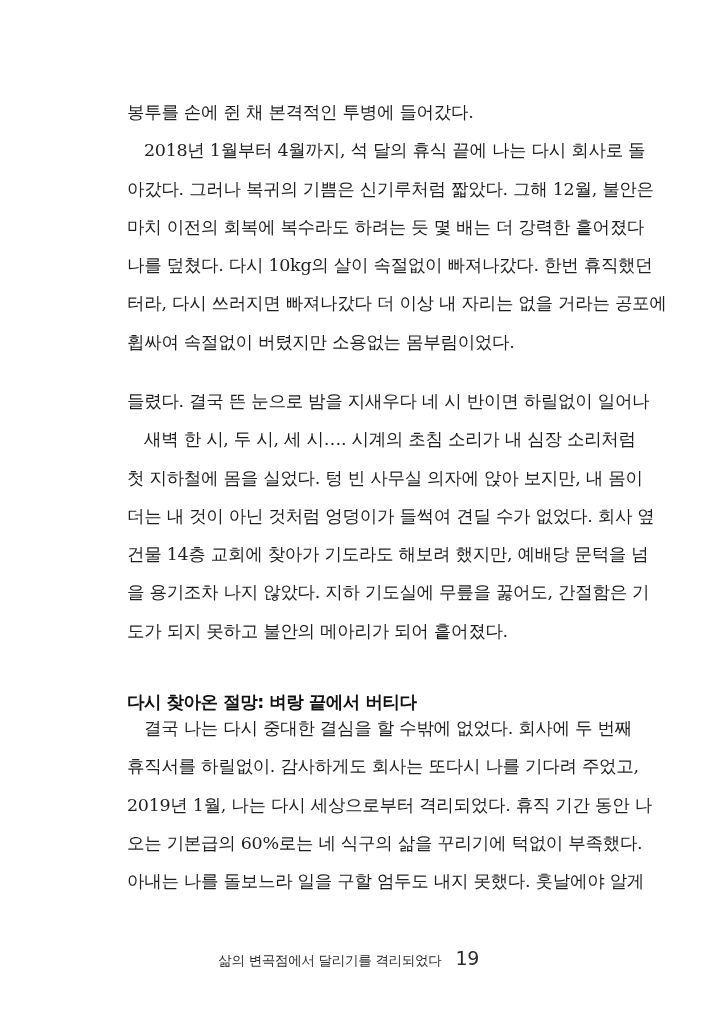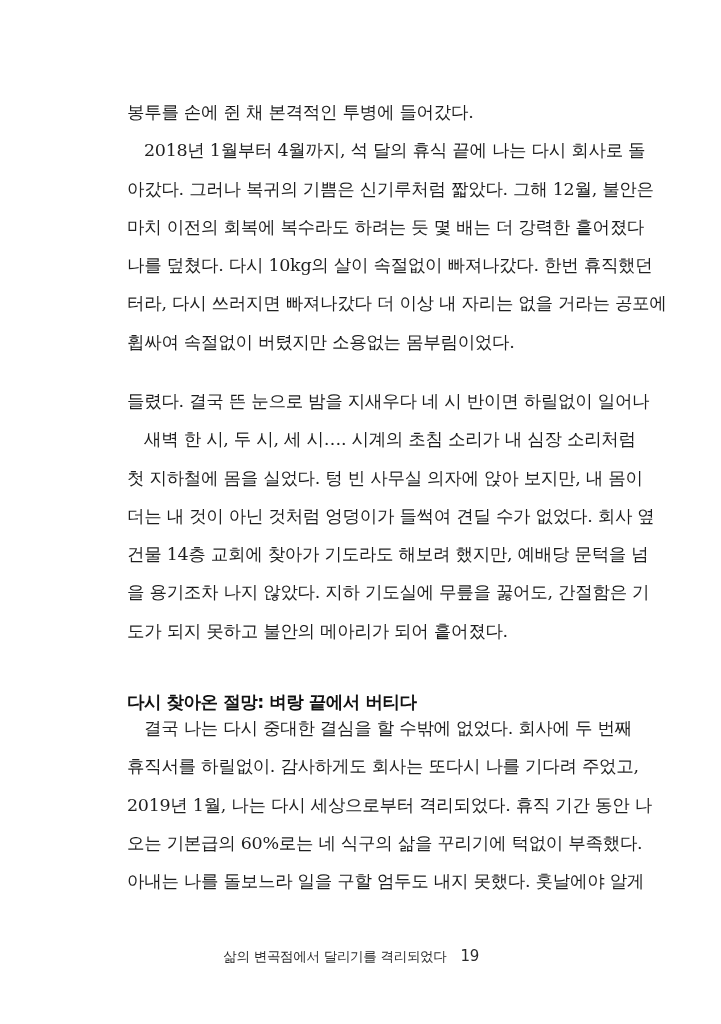--- a/index.html
+++ b/index.html
@@ -16,21 +16,21 @@
   .heading {
     position: absolute; left: 127px; top: 674px;
     font-family: "DejaVu Sans", "Liberation Sans", sans-serif;
     font-weight: bold; font-size: 17.5px; color: #111; letter-spacing: -0.5px; margin-top: 16px;
   }
   .footer {
     position: absolute; right: 96px; top: 947px;
     font-family: "DejaVu Sans", "Liberation Sans", sans-serif;
     font-size: 13.5px; color: #2a2a2a; letter-spacing: -0.3px;
   }
-  .footer .pnum { margin-left: 14px; font-size: 15px; text-align: center; }
+  .footer .pnum { margin-left: 14px; font-size: 19px; text-align: center; }
 </style>
 </head>
 <body>
 
 <div class="page">
 
   <div class="text-block" style="top:93px;">
     <div class="line last">봉투를 손에 쥔 채 본격적인 투병에 들어갔다.</div>
     <div class="line indent">2018년 1월부터 4월까지, 석 달의 휴식 끝에 나는 다시 회사로 돌</div>
     <div class="line">아갔다. 그러나 복귀의 기쁨은 신기루처럼 짧았다. 그해 12월, 불안은</div>

